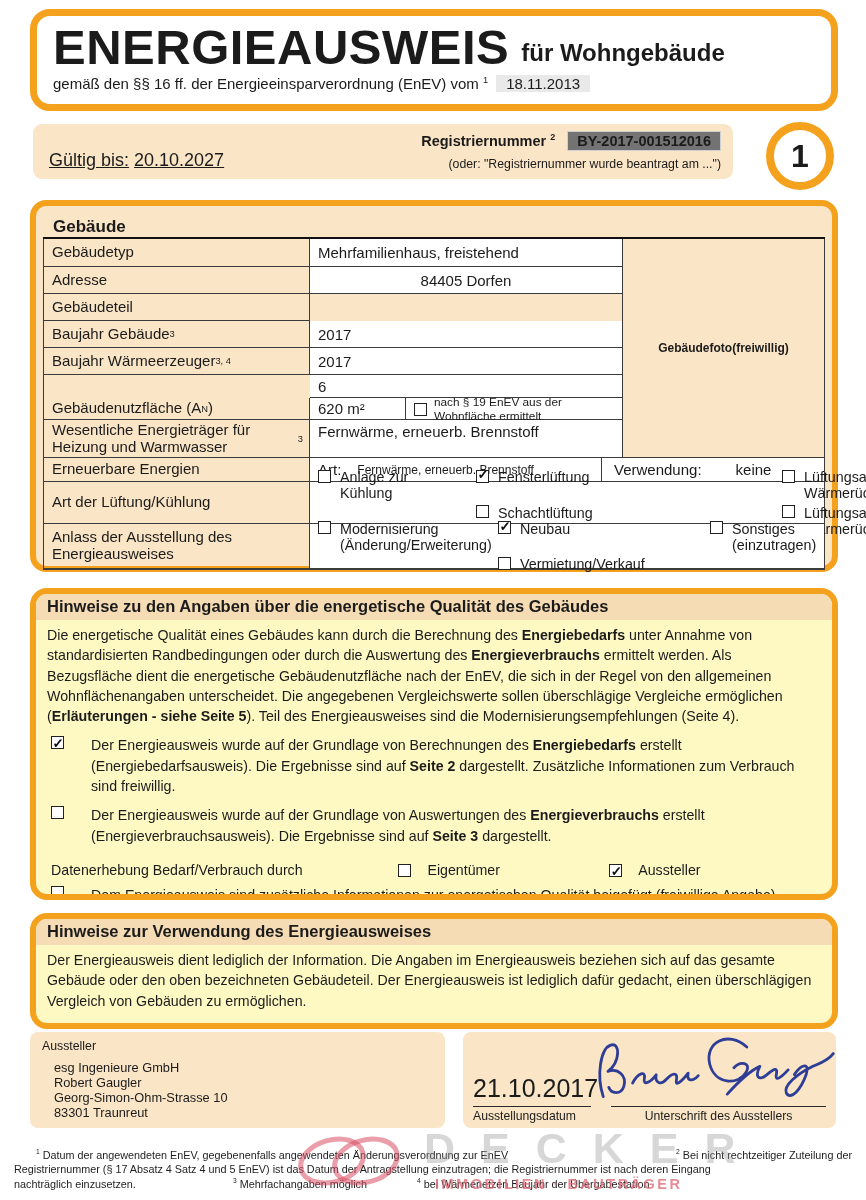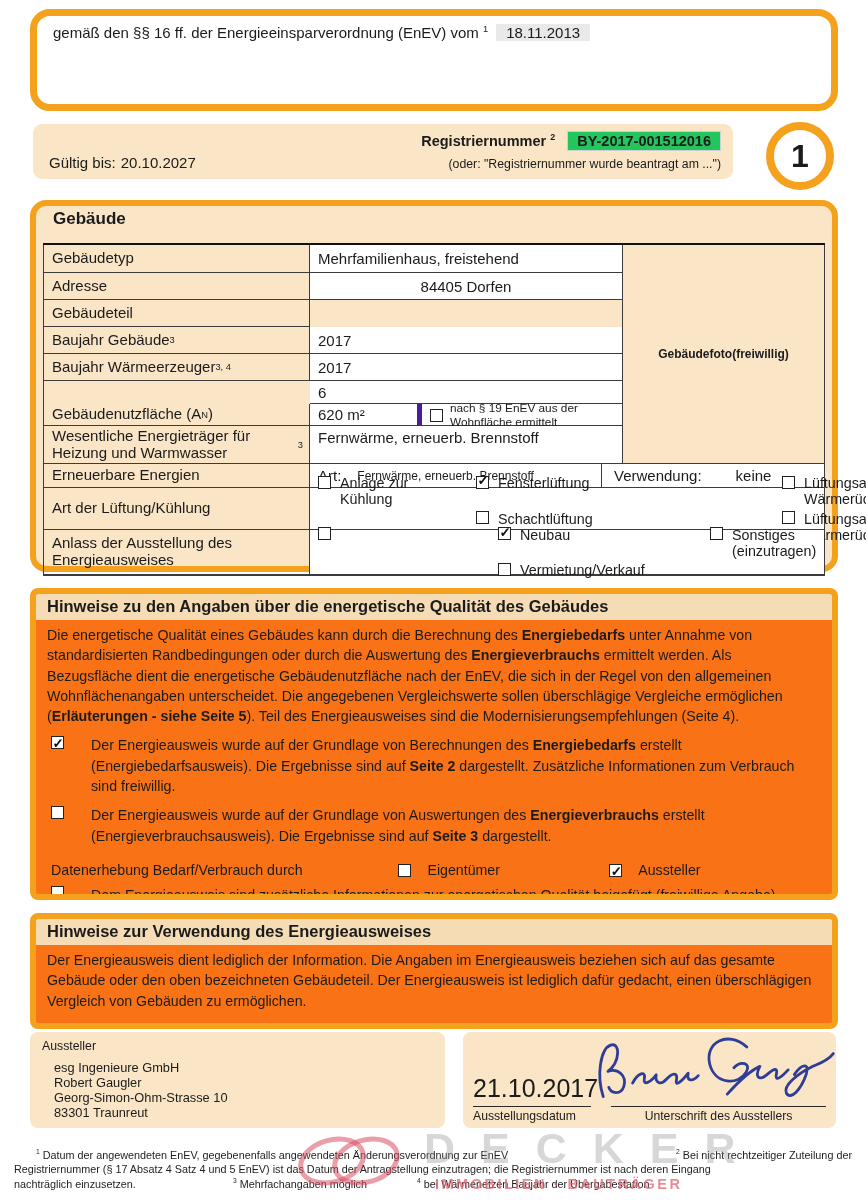--- a/index.html
+++ b/index.html
@@ -23,40 +23,40 @@
   .hdr-title { font-size:49px; font-weight:bold; letter-spacing:0.5px; line-height:1.05; }
   .hdr-suffix { font-size:24px; font-weight:bold; padding-bottom:6px; }
   .hdr-line2 { font-size:15px; margin-top:2px; display:flex; align-items:center; gap:8px; }
   .law-date { background:#e9e9e9; padding:0 10px; font-size:15px; }
 
   
   .regbar {
     position:absolute; left:33px; top:124px; width:700px; height:55px;
     background:#FAE5C6; border-radius:9px;
   }
-  .valid { position:absolute; left:16px; bottom:8px; font-size:15px; display:flex; gap:5px; }
+  .valid { position:absolute; left:16px; bottom:8px; font-size:18px; display:flex; gap:5px;text-decoration:underline; }
   .reg-right { position:absolute; right:12px; top:7px; text-align:right; }
   .reg-line1 { display:flex; justify-content:flex-end; align-items:center; gap:12px;margin-left:10px; }
   .reg-label { font-weight:bold; font-size:14.5px; }
-  .reg-box { background:#22c55e; border:1px solid #cfcfcf; font-weight:bold; font-size:14.5px; padding:1px 9px; }
+  .reg-box { background:#737373; border:1px solid #cfcfcf; font-weight:bold; font-size:14.5px; padding:1px 9px; }
   .reg-line2 { font-size:12.3px; margin-top:6px; }
   .pagecircle {
     position:absolute; left:766px; top:122px; width:68px; height:68px;
     border:8px solid #F4A21D; border-radius:50%; background:#fff;
     display:flex; align-items:center; justify-content:center;
     font-size:32px; font-weight:bold;
   }
 
   
   .gsec {
     position:absolute; left:30px; top:200px; width:808px; height:372px;
     background:#FAE5C6; border:6px solid #F4A21D; border-radius:16px;
     padding:2px 7px 4px 7px;
   }
-  .g-title { font-size:17px; font-weight:bold; padding:1px 10px 14px; border-bottom:2px solid #111; }
+  .g-title { font-size:17px; font-weight:bold; padding:1px 10px 0; border-bottom:2px solid #111;margin-top:8px; }
   .gtable {
     display:grid;
     grid-template-columns:266px 1fr 202px;
     grid-template-rows:28px 27px 27px 27px 27px 23px 22px 38px 24px 42px 45px;
     border-left:1px solid #3b3b3b; border-right:1px solid #3b3b3b; border-bottom:1px solid #3b3b3b;
     font-size:15px;
   }
   .lc { grid-column:1; border-right:1px solid #3b3b3b; border-bottom:1px solid #3b3b3b;
         padding:0 6px 0 8px; display:flex; align-items:center; line-height:1.12; }
   .vc { grid-column:2; background:#fff; border-bottom:1px solid #3b3b3b;
@@ -66,21 +66,21 @@
   .gr6{grid-row:6}.gr7{grid-row:7}.gr8{grid-row:8}.gr9{grid-row:9}.gr10{grid-row:10}.gr11{grid-row:11}
   .vc.center { justify-content:center; }
   .vc.top { align-items:flex-start; padding-top:3px; }
   .photo {
     grid-column:3; grid-row:1 / span 8;
     border-left:1px solid #3b3b3b; border-bottom:1px solid #3b3b3b;
     display:flex; flex-direction:row; align-items:center; justify-content:center;
     font-size:12px; font-weight:bold; line-height:1.25;
   }
   .vc.split { padding:0; }
-  .v620 { width:112px; border-right:5px solid #4c1d95; align-self:stretch;
+  .v620 { width:96px; border-right:1px solid #4c1d95; align-self:stretch;
           display:flex; align-items:center; padding:0 8px; }
   .vchk { flex:1; display:flex; align-items:center; gap:7px; padding:0 8px; font-size:11.8px; }
   .erne-art { width:292px; border-right:1px solid #3b3b3b; align-self:stretch;
               display:flex; align-items:center; gap:16px; padding:0 8px; }
   .erne-art .small { font-size:12px; }
   .erne-verw { display:flex; align-items:center; gap:34px; padding:0 12px; }
   .optgrid { display:grid; padding:3px 8px; row-gap:3px; align-items:start; align-content:center; }
   .lueft { grid-template-columns:158px 306px 1fr; }
   .anlass { grid-template-columns:180px 212px 1fr; }
   .opt { display:flex; gap:9px; align-items:flex-start; font-size:14.3px; line-height:1.12; }
@@ -93,21 +93,21 @@
   .cb { display:inline-block; width:13px; height:13px; border:1.4px solid #222;
         background:#fff; position:relative; flex:none; margin-top:1px; }
   .cb[data-checked="true"]::after {
     content:"✓"; position:absolute; left:0.5px; top:-3.5px;
     font-size:13.5px; font-weight:bold; color:#111;
   }
 
   
   .panel {
     position:absolute; left:30px; width:808px;
-    background:#f97316; border:6px solid #F4A21D; border-radius:8px;
+    background:#fef9c3; border:6px solid #F4A21D; border-radius:17px;
     overflow:hidden;
   }
   .panel1 { top:588px; height:312px; }
   .panel2 { top:913px; height:116px; }
   .panel-title { background:#F6DCB5; font-size:16.5px; font-weight:bold; padding:3px 11px 4px; }
   .panel-body { padding:5px 12px 6px 11px; font-size:14.2px; line-height:1.43; }
   .hitem { display:flex; gap:27px; margin-top:9px; padding-left:4px; }
   .hitem p { flex:1; }
   .derow { display:flex; align-items:center; margin-top:14px; padding-left:4px; }
   .delabel { width:356px; }
@@ -149,20 +149,24 @@
   .wm-logo { left:292px; top:1130px; }
   .wm-brand { left:424px; top:1124px; font-size:43px; font-weight:bold;
               letter-spacing:26px; color:rgba(150,150,150,0.38); }
   .wm-tag { left:435px; top:1176px; font-size:14.5px; letter-spacing:2.5px;
             color:rgba(224,106,118,0.78); font-weight:bold; }
 </style>
 </head>
 <body>
 
 <div class="hdr">
+  <div class="hdr-line1">
+    <span class="hdr-title">ENERGIEAUSWEIS</span>
+    <span class="hdr-suffix">für Wohngebäude</span>
+  </div>
   <div class="hdr-line2">
     <span>gemäß den §§ 16 ff. der Energieeinsparverordnung (EnEV) vom <sup>1</sup></span>
     <span class="law-date">18.11.2013</span>
   </div>
 </div>
 
 <div class="regbar">
   <div class="valid">
     <span>Gültig bis:</span>
     <span>20.10.2027</span>
@@ -253,20 +257,21 @@
     </div>
 
     <div class="lc gr11">Anlass der Ausstellung des Energieausweises</div>
     <div class="vc gr11 span2 optgrid anlass">
       <div class="opt">
         <span class="cb" data-checked="true"></span>
         <span class="txt">Neubau</span>
       </div>
       <div class="opt rspan">
         <span class="cb" data-checked="false"></span>
+        <span class="txt wrapmod">Modernisierung (Änderung/Erweiterung)</span>
       </div>
       <div class="opt">
         <span class="cb" data-checked="false"></span>
         <span class="txt">Sonstiges (einzutragen)</span>
       </div>
       <div class="opt">
         <span class="cb" data-checked="false"></span>
         <span class="txt">Vermietung/Verkauf</span>
       </div>
     </div>

